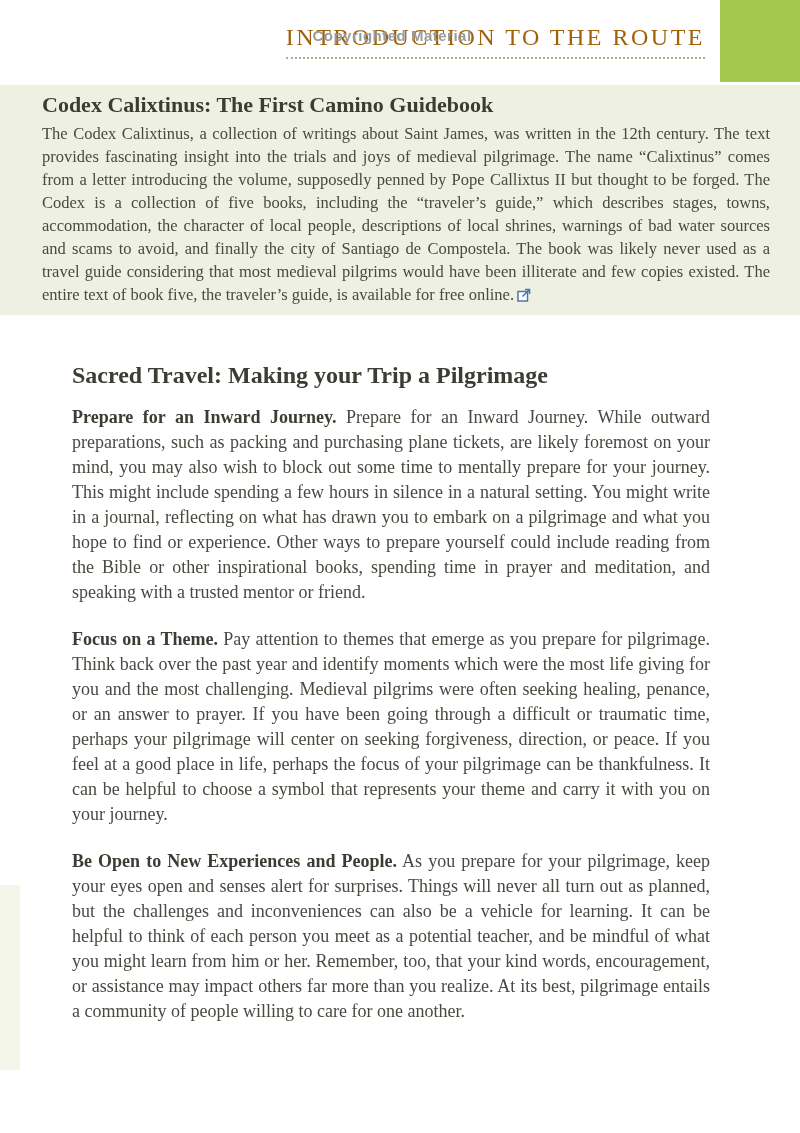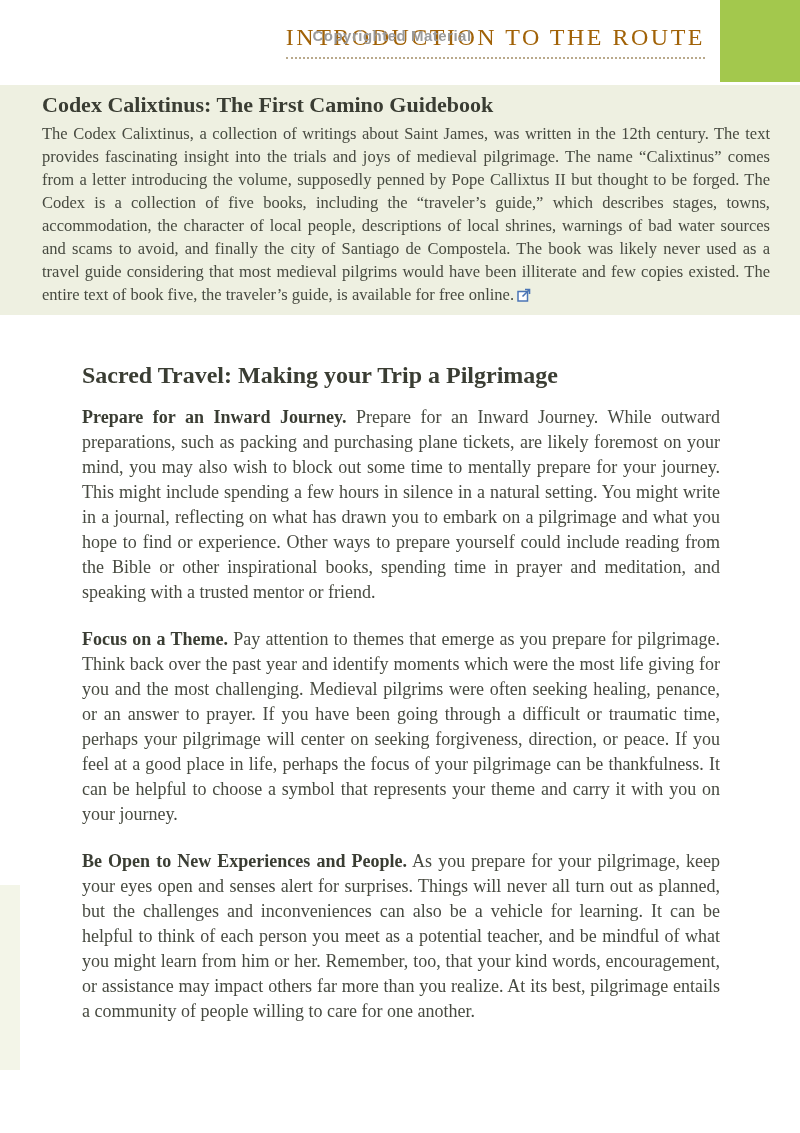--- a/index.html
+++ b/index.html
@@ -74,21 +74,21 @@
     display: inline-block;
     vertical-align: -2px;
     color: var(--link-blue, #4a74b5);
     margin-left: 3px;
   }
 
   
   .main {
     position: absolute;
     top: 362px;
-    left: 82px;
+    left: 72px;
     width: 638px;
   }
   .main h2 {
     margin: 0 0 10px 0;
     font-size: 24px;
     font-weight: bold;
     color: var(--heading-text, #3a3d33);
   }
   .main p {
     margin: 16px 0 22px 0;

